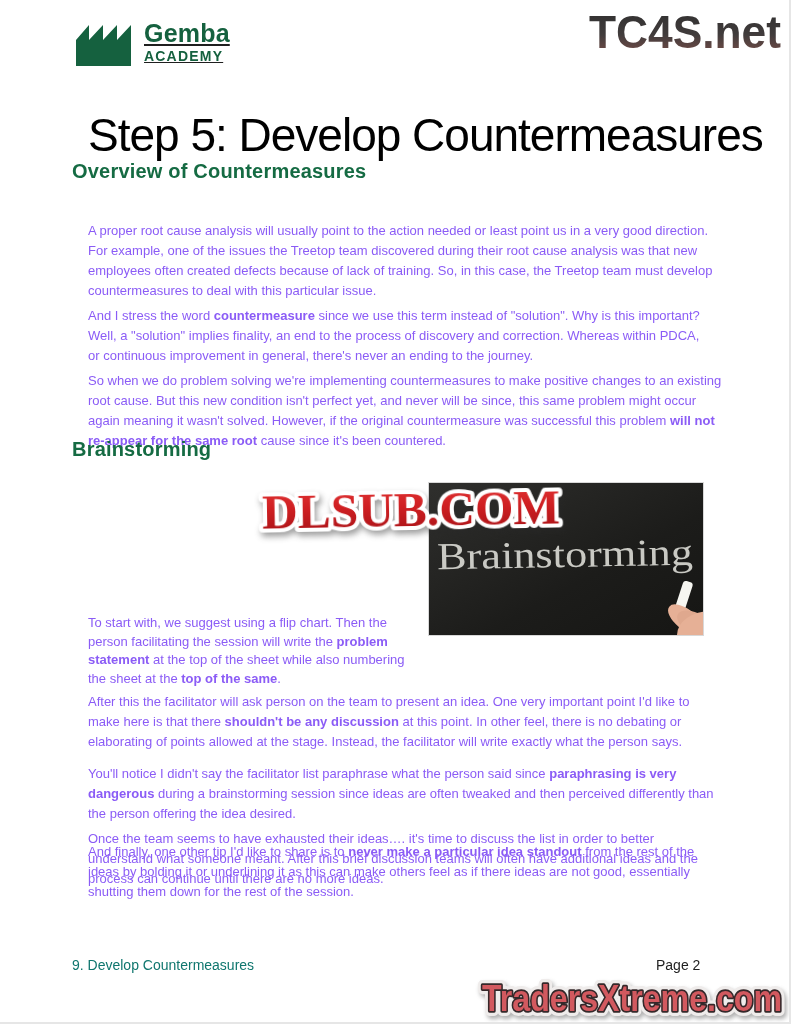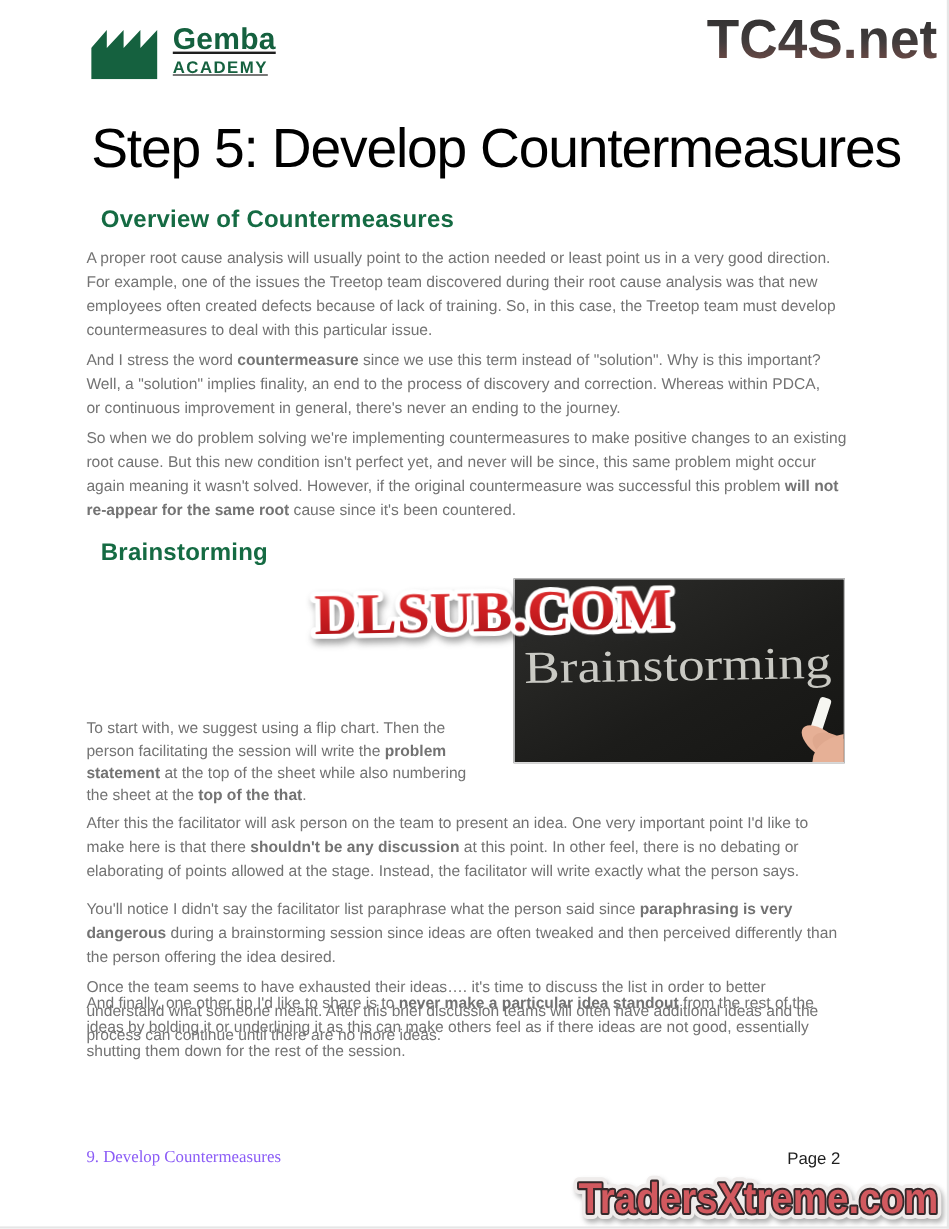--- a/index.html
+++ b/index.html
@@ -8,37 +8,37 @@
     font-family:"Liberation Sans",sans-serif;color:#1f1f1f;overflow:hidden;
     border-right:2px solid #e6e6e6;border-bottom:2px solid #e6e6e6;box-sizing:border-box;
   }
   
   .logo{position:absolute;left:76px;top:18px;display:flex;align-items:center;gap:6px;}
   .logo-text{display:flex;flex-direction:column;line-height:1;text-decoration:underline;}
   .logo-name{font-size:25px;font-weight:bold;color:#15613f;letter-spacing:0.2px;}
   .logo-sub{font-size:14px;font-weight:bold;color:#15613f;letter-spacing:1.2px;margin-top:3px;}
   .wm-top{position:absolute;right:4px;top:4px;}
   
-  .title{position:absolute;left:72px;top:92px;margin:4px;font-size:46px;font-weight:400;
+  .title{position:absolute;left:72px;top:92px;margin:16px;font-size:46px;font-weight:400;
     color:#000;letter-spacing:-1px;white-space:nowrap;}
-  .h2{position:absolute;left:72px;margin:12px;font-size:20px;font-weight:bold;color:#156b43;letter-spacing:0.2px;}
-  .para{position:absolute;left:72px;margin:0;width:660px;font-size:13px;line-height:20px;
-    white-space:pre-line;color:#737373;}
+  .h2{position:absolute;left:72px;margin:0;font-size:20px;font-weight:bold;color:#156b43;letter-spacing:0.2px;}
+  .para{position:absolute;left:72px;margin:16px;width:660px;font-size:13px;line-height:20px;
+    white-space:pre-line;color:#8b5cf6;}
   .para.tight{width:360px;line-height:18.5px;}
   .b{font-weight:bold;}
   
   .photo{position:absolute;left:428px;top:482px;width:276px;height:154px;
     border:1px solid #d8d8d8;box-sizing:border-box;background:#1d1d1d;}
   
   .wm-dlsub{position:absolute;left:254px;top:470px;transform:rotate(-1deg);
     filter:drop-shadow(2px 4px 3px rgba(40,40,40,0.45));}
   .wm-traders{position:absolute;left:476px;top:974px;
     filter:drop-shadow(2px 3px 2px rgba(60,60,60,0.4));}
   
-  .footer-left{position:absolute;left:72px;top:957px;font-size:14px;color:#8b5cf6;font-family:Liberation Serif, serif;}
+  .footer-left{position:absolute;left:72px;top:957px;font-size:14px;color:#0f766e;}
   .footer-right{position:absolute;left:656px;top:957px;font-size:14px;color:#1f1f1f;}
 </style>
 </head>
 <body>
 
 <div class="page">
 
   <div class="logo">
     <svg width="62" height="48" viewBox="0 0 62 48">
       <polygon points="0,48 0,22 13,7 13,22 27,7 27,22 41,7 41,22 55,7 55,48" fill="#15613f"></polygon>
@@ -71,21 +71,21 @@
 again meaning it wasn't solved.  However, if the original countermeasure was successful this problem </span><span class="b">will not
 re-appear for the same root</span><span> cause since it's been countered.</span></p>
   <p class="para" style="top:290px"><span>And I stress the word </span><span class="b">countermeasure</span><span> since we use this term instead of "solution". Why is this important?
 Well, a "solution" implies finality, an end to the process of discovery and correction. Whereas within PDCA,
 or continuous improvement in general, there's never an ending to the journey.</span></p>
 
   <h2 class="h2" style="top:438px">Brainstorming</h2>
   <p class="para tight" style="top:598px"><span>To start with, we suggest using a flip chart.  Then the
 person facilitating the session will write the </span><span class="b">problem
 statement</span><span> at the top of the sheet while also numbering
-the sheet at the </span><span class="b">top of the that</span><span>.</span></p>
+the sheet at the </span><span class="b">top of the same</span><span>.</span></p>
 
   <div class="photo">
     <svg width="274" height="152" viewBox="0 0 274 152">
       <defs>
         <linearGradient id="gBoard" x1="0" y1="0" x2="1" y2="1">
           <stop offset="0%" stop-color="#2f2f2d"></stop>
           <stop offset="60%" stop-color="#1c1c1a"></stop>
           <stop offset="100%" stop-color="#161614"></stop>
         </linearGradient>
       </defs>

